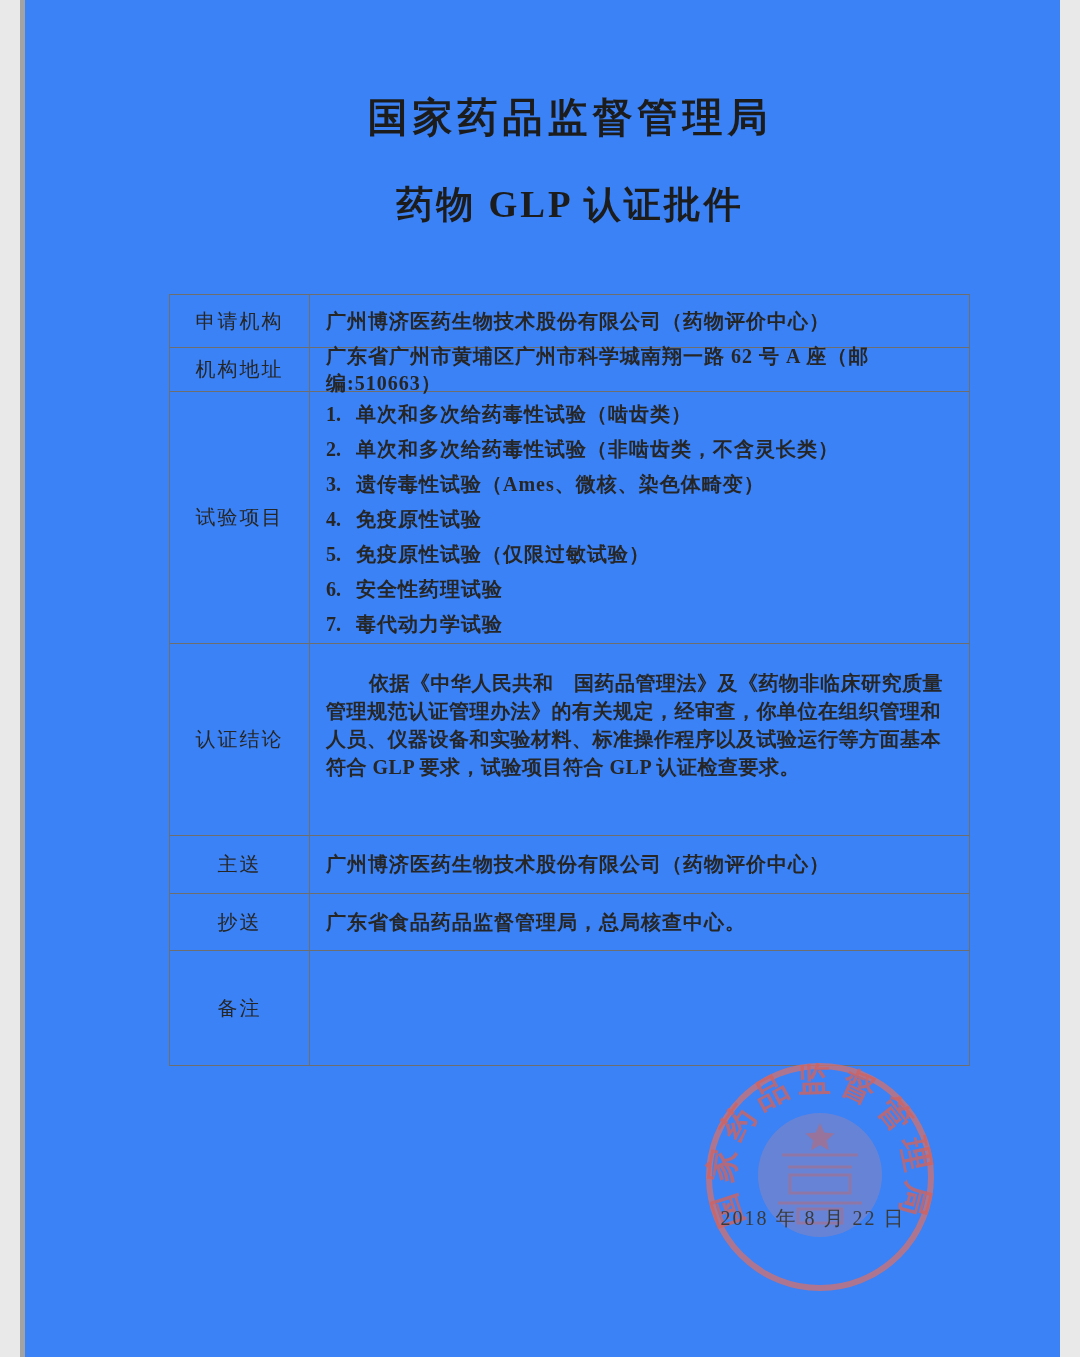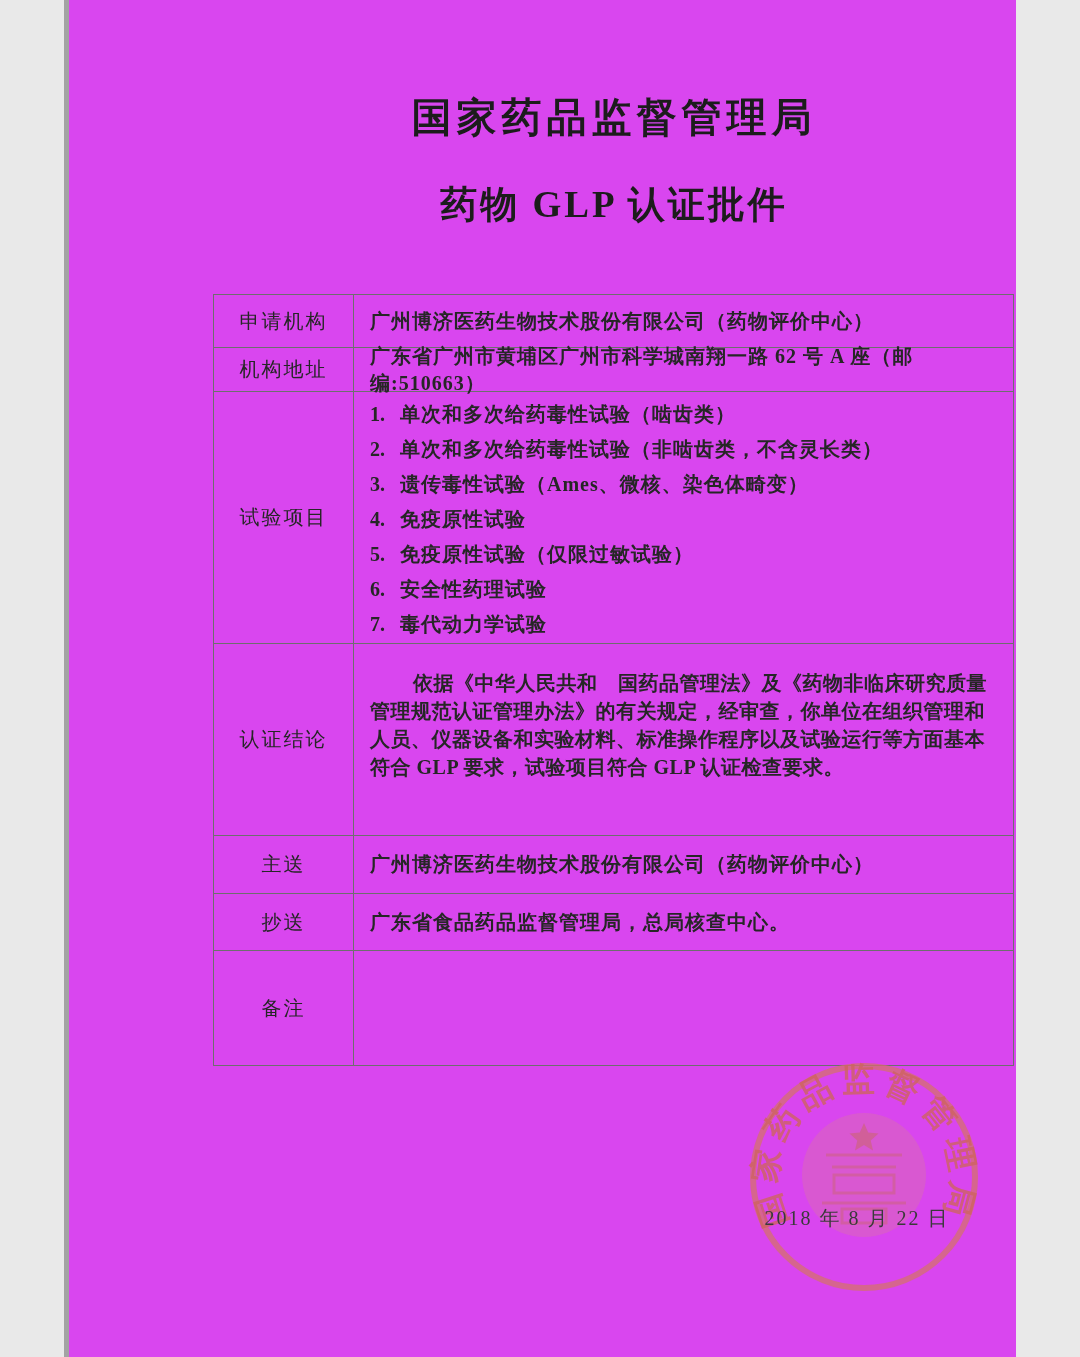--- a/index.html
+++ b/index.html
@@ -1,18 +1,18 @@
 <!DOCTYPE html>
 <html><head>
 <meta charset="utf-8">
 <style>
   html,body{margin:0;padding:0;background:#e9e9e9;}
   .page{
-    position:relative;width:952px;height:1357px;margin:0 auto;
-    background:#d946ef;overflow:hidden;
+    position:relative;width:1040px;height:1357px;margin:0 auto;
+    background:#3b82f6;overflow:hidden;
     font-family:"Liberation Serif","DejaVu Serif",serif;
     color:#262626;
   }
   .left-strip{position:absolute;left:0;top:0;width:5px;height:1357px;background:#a3a3a3;}
   .corner-artifact{
     position:absolute;left:1060px;top:-24px;width:42px;height:176px;
     background:#fbfbfb;border-left:2px solid #cdcdcd;border-bottom:2px solid #cdcdcd;
     border-bottom-left-radius:26px;
   }
   .scrollbar{position:absolute;left:1071px;top:152px;width:9px;height:1188px;background:#9c9c9c;}

